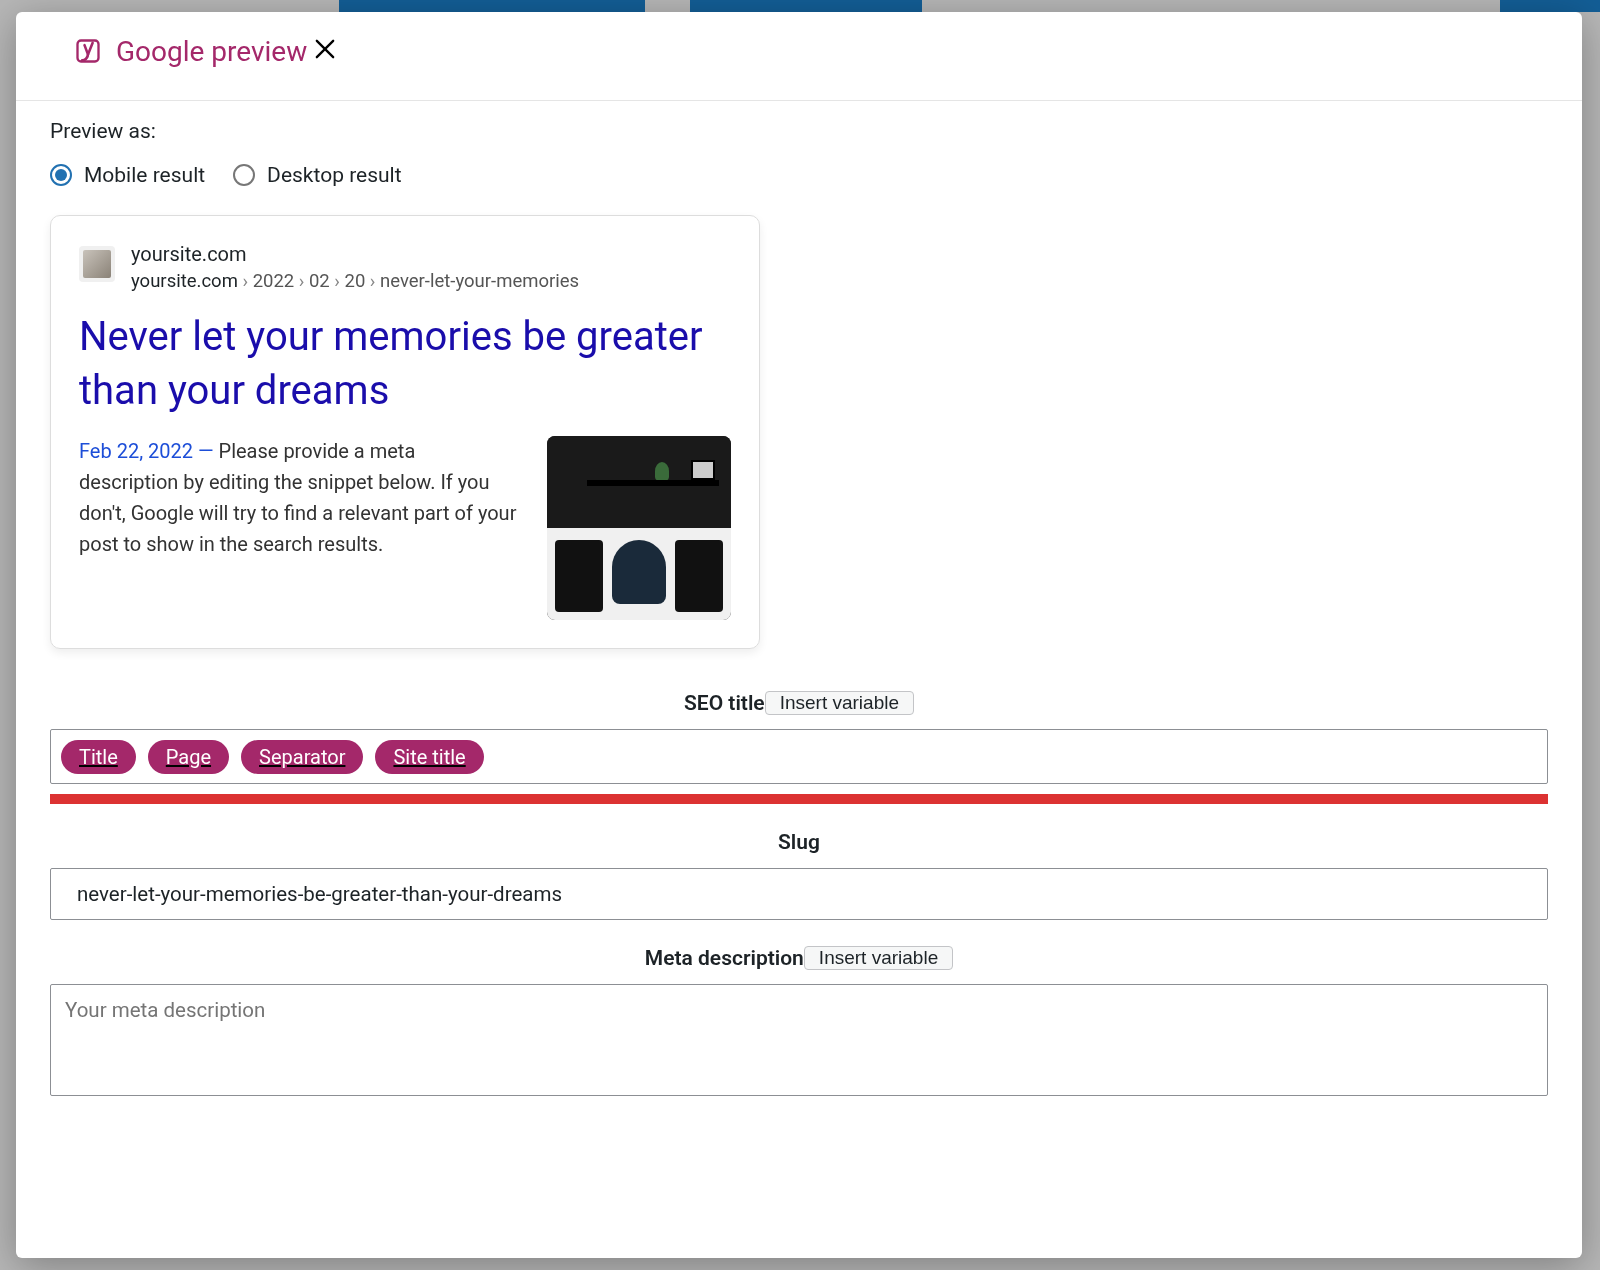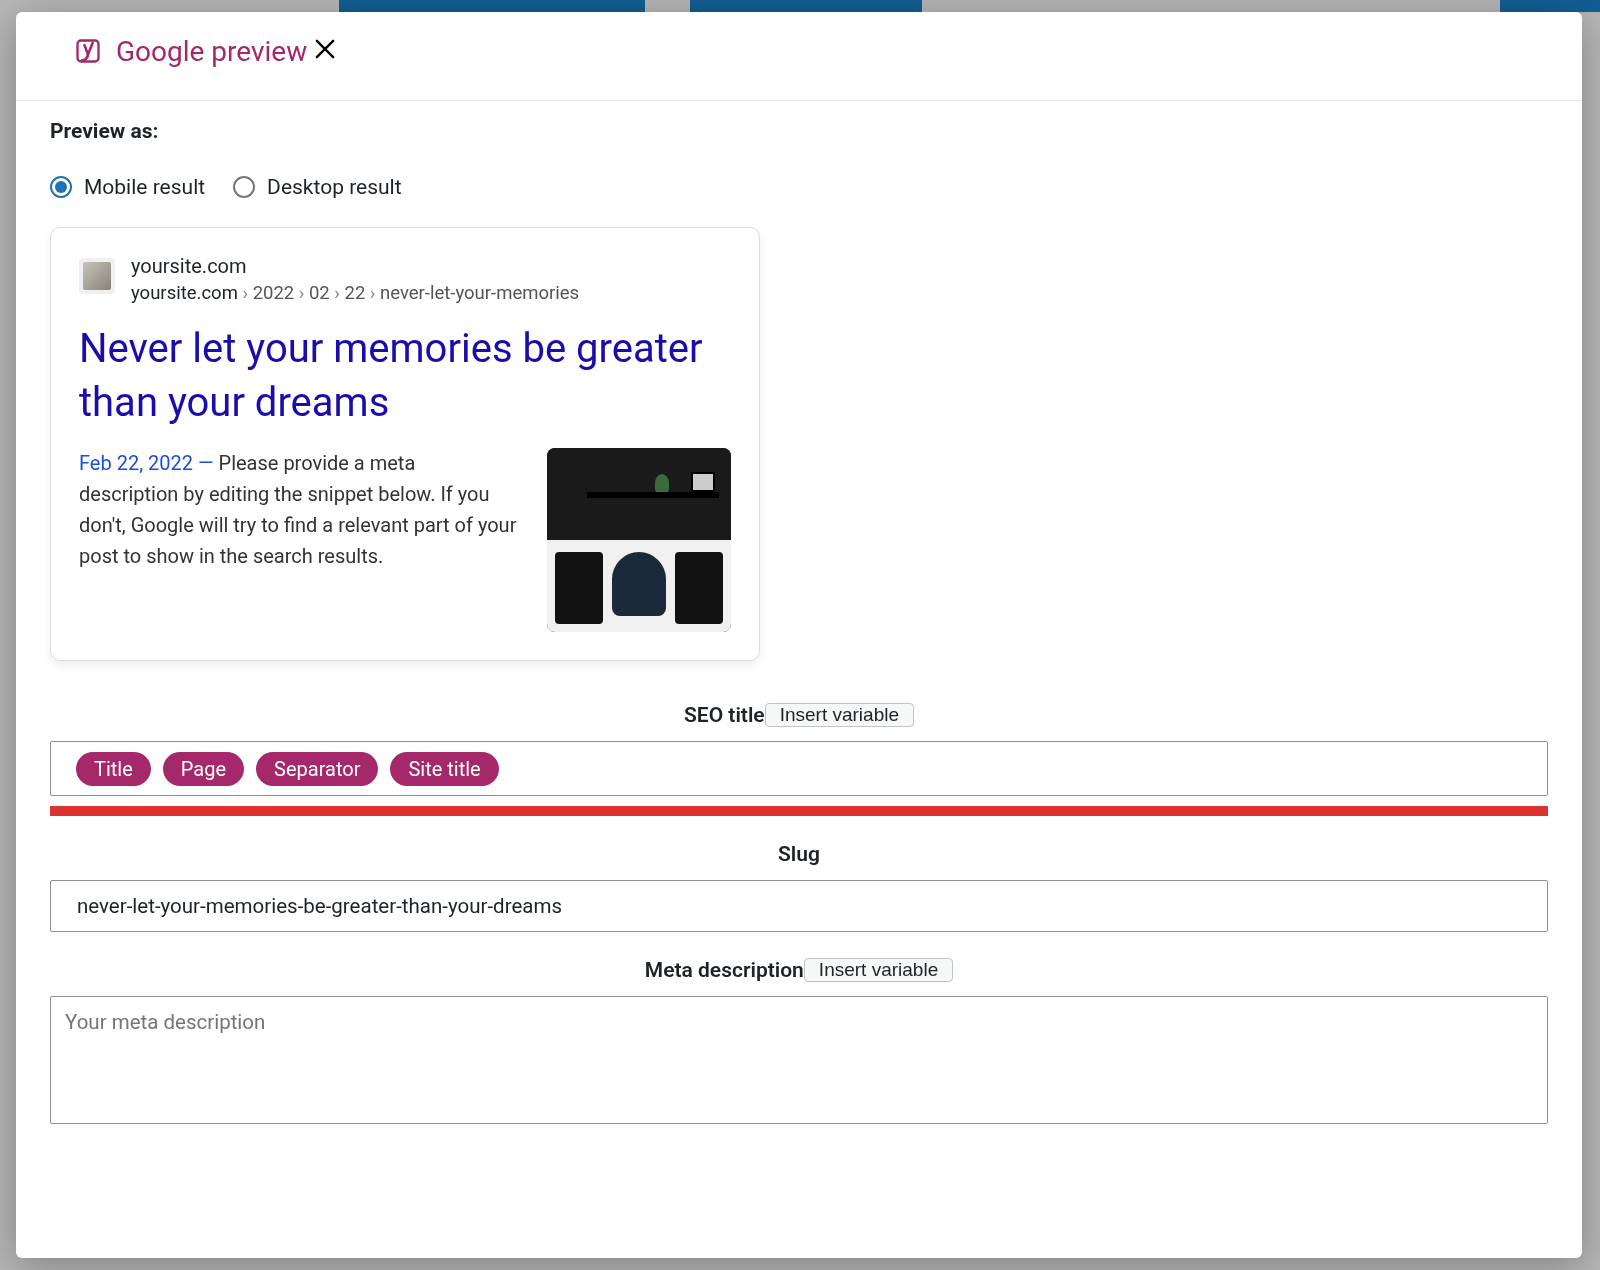--- a/index.html
+++ b/index.html
@@ -75,23 +75,23 @@
     color: #000;
     padding: 4px;
   }
   .modal-body {
     padding: 18px 34px 30px 34px;
     overflow-y: auto;
     flex: 1;
   }
   .preview-as-label {
     font-size: 21px;
-    font-weight: 700;
-    color: var(--text-dark);
-    margin-bottom: 32px;
+    font-weight: 400;
+    color: var(--text-dark);
+    margin-bottom: 20px;
   }
   .radio-row {
     display: flex;
     gap: 28px;
     margin-bottom: 28px;
     text-align: center;
   }
   .radio-option {
     display: flex;
     align-items: center;
@@ -224,25 +224,26 @@
     color: var(--text-dark);
     background: #f6f7f7;
     border: 1px solid #c3c4c7;
     border-radius: 4px;
     padding: 0 14px;
     cursor: pointer;
   }
   .token-input {
     border: 1px solid var(--border-input);
     border-radius: 2px;
-    padding: 8px 25px;
+    padding: 8px 10px;
     display: flex;
     gap: 12px;
     min-height: 55px;
     align-items: center;
+    text-decoration: underline;
   }
   .token {
     background: var(--brand-purple);
     color: #fff;
     font-size: 20px;
     padding: 5px 18px;
     border-radius: 999px;
   }
   .progress-bar {
     height: 10px;
@@ -260,21 +261,21 @@
   }
   .textarea-input {
     width: 100%;
     border: 1px solid var(--border-input);
     border-radius: 2px;
     padding: 13px 14px;
     font-size: 20.5px;
     color: #9a9a9a;
     font-family: inherit;
     resize: none;
-    height: 128px;
+    height: 112px;
   }
   
   .modal-body::-webkit-scrollbar { width: 10px; }
   .modal-body::-webkit-scrollbar-thumb { background: #ccc; border-radius: 5px; }
 </style>
 </head>
 <body>
 
 <div class="backdrop">
   <div class="bg-header-btn bg-btn-1"></div>
@@ -314,21 +315,21 @@
           <span class="radio-text">Desktop result</span>
         </label>
       </div>
 
       <div class="serp-card">
         <div class="serp-top">
           <div class="favicon"></div>
           <div>
             <div class="serp-domain">yoursite.com</div>
             <div class="serp-breadcrumb">
-              <span class="bc-first">yoursite.com</span><span class="bc-sep"> › </span><span>2022</span><span class="bc-sep"> › </span><span>02</span><span class="bc-sep"> › </span><span>22</span><span class="bc-sep"> › </span><span>never-let-your-memories</span>
+              <span class="bc-first">yoursite.com</span><span class="bc-sep"> › </span><span>2022</span><span class="bc-sep"> › </span><span>02</span><span class="bc-sep"> › </span><span>20</span><span class="bc-sep"> › </span><span>never-let-your-memories</span>
             </div>
           </div>
         </div>
         <div class="serp-title">Never let your memories be greater than your dreams</div>
         <div class="serp-desc-wrap">
           <div class="serp-desc">
             <span class="serp-date">Feb 22, 2022</span>
             <span class="serp-date"> — </span>
             <span>Please provide a meta description by editing the snippet below. If you don't, Google will try to find a relevant part of your post to show in the search results.</span>
           </div>

